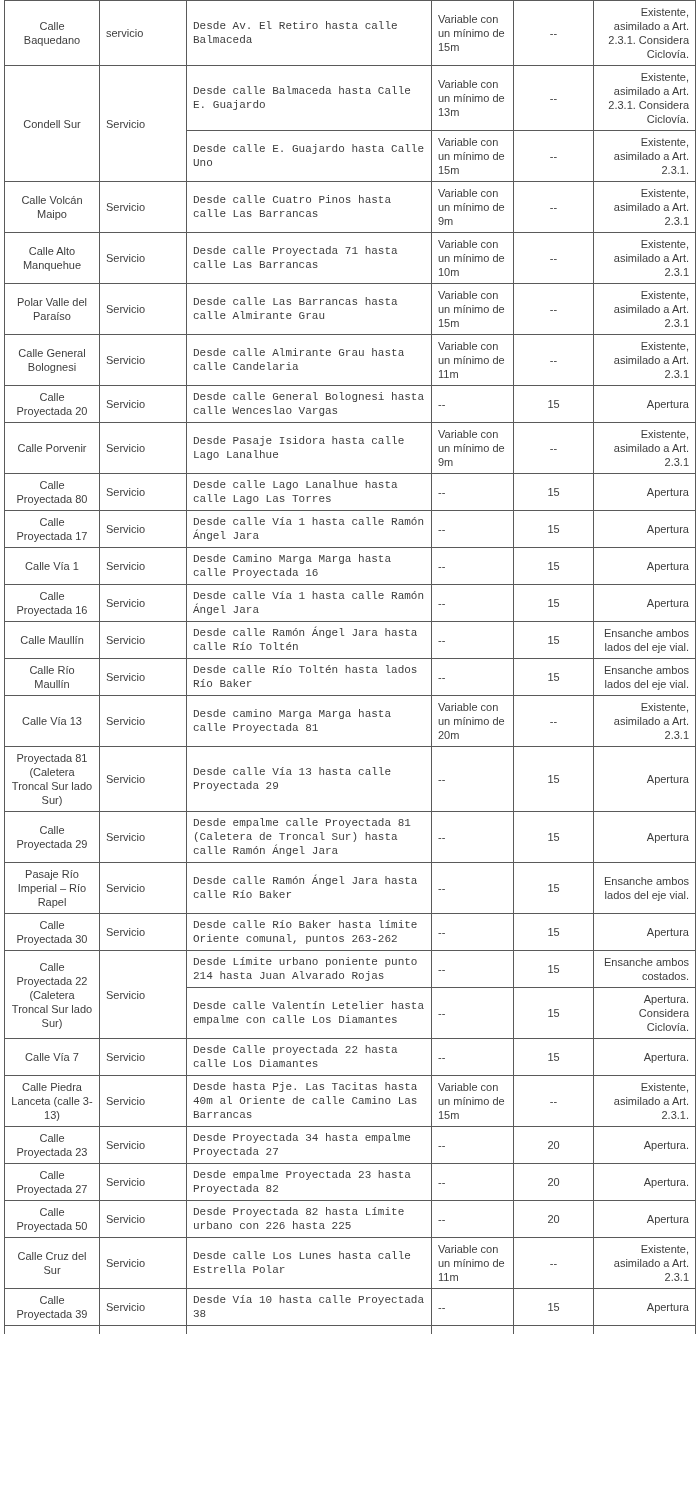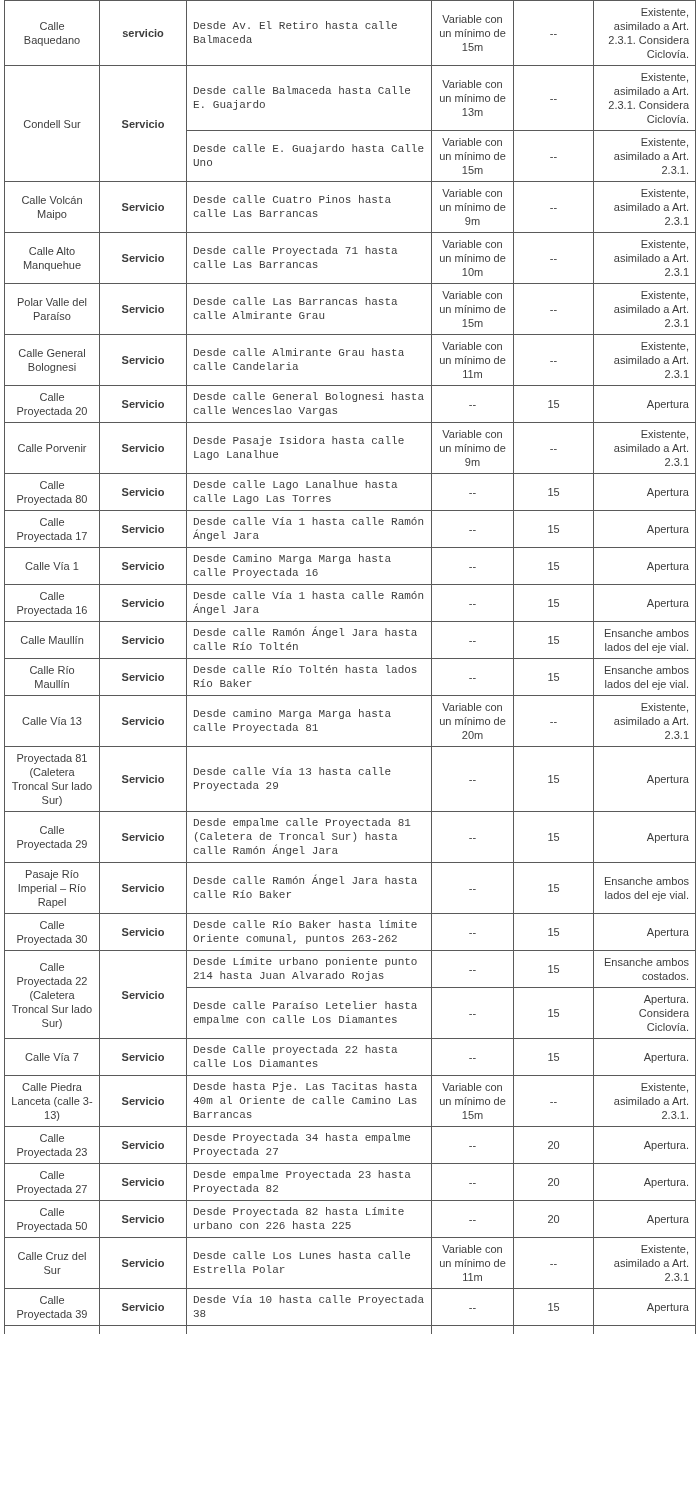--- a/index.html
+++ b/index.html
@@ -23,23 +23,23 @@
     line-height: 14px;
   }
   table.roads td {
     border: 1px solid #5a5a5a;
     padding: 4px 6px;
     vertical-align: middle;
     word-wrap: break-word;
     overflow: hidden;
   }
   td.c0 { text-align: center; }
-  td.c1 { text-align: center; padding-left: 8px; font-weight: bold; }
+  td.c1 { text-align: left; padding-left: 8px; }
   td.c2 { text-align: left; font-family: Liberation Mono, monospace; }
-  td.c3 { text-align: center; padding-left: 11px; padding-right: 11px; }
+  td.c3 { padding-left: 11px; padding-right: 11px; }
   td.c4 { text-align: center; }
   td.c5 { text-align: right; }
   tr.partial td { border-bottom: none; }
 </style>
 </head>
 <body>
 
 <table class="roads">
   <colgroup>
     <col style="width:95px">
@@ -210,21 +210,21 @@
       </tr>
       <tr>
         <td class="c0" rowspan="2">Calle Proyectada 22 (Caletera Troncal Sur lado Sur)</td>
         <td class="c1" rowspan="2">Servicio</td>
         <td class="c2">Desde Límite urbano poniente punto 214 hasta  Juan Alvarado Rojas</td>
         <td class="c3">--</td>
         <td class="c4">15</td>
         <td class="c5">Ensanche ambos costados.</td>
       </tr>
       <tr>
-        <td class="c2">Desde calle Paraíso Letelier hasta empalme con calle Los Diamantes</td>
+        <td class="c2">Desde calle Valentín Letelier hasta empalme con calle Los Diamantes</td>
         <td class="c3">--</td>
         <td class="c4">15</td>
         <td class="c5">Apertura. Considera Ciclovía.</td>
       </tr>
       <tr>
         <td class="c0">Calle Vía 7</td>
         <td class="c1">Servicio</td>
         <td class="c2">Desde Calle proyectada 22 hasta calle Los Diamantes</td>
         <td class="c3">--</td>
         <td class="c4">15</td>

